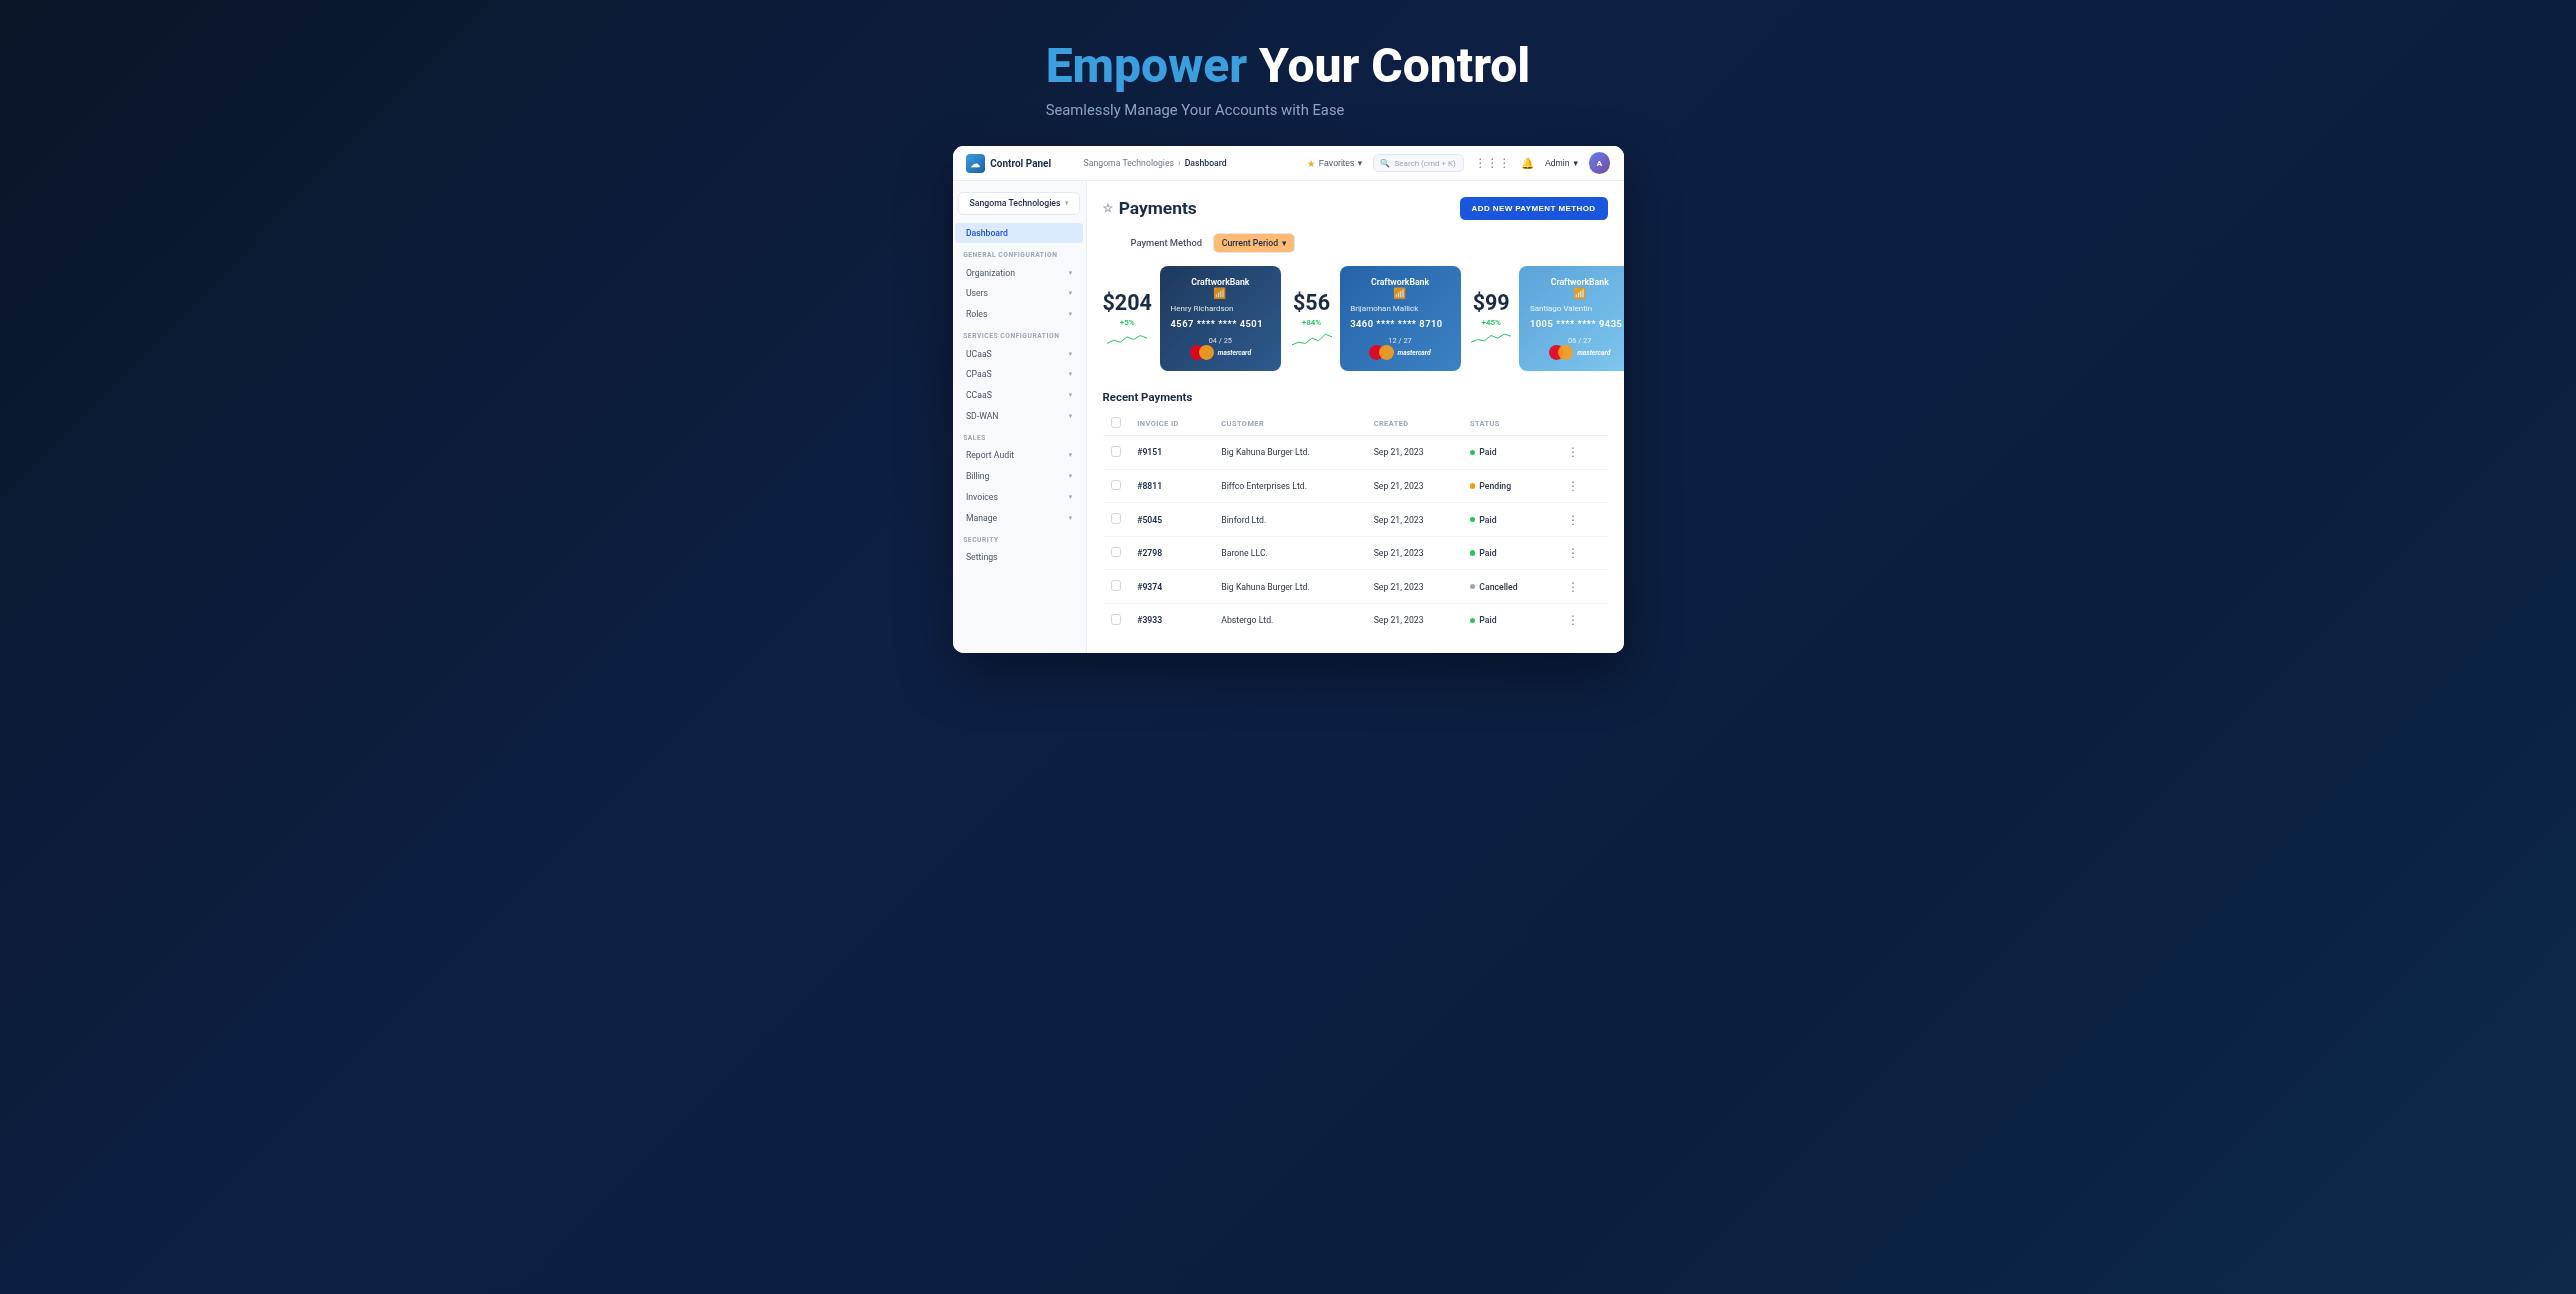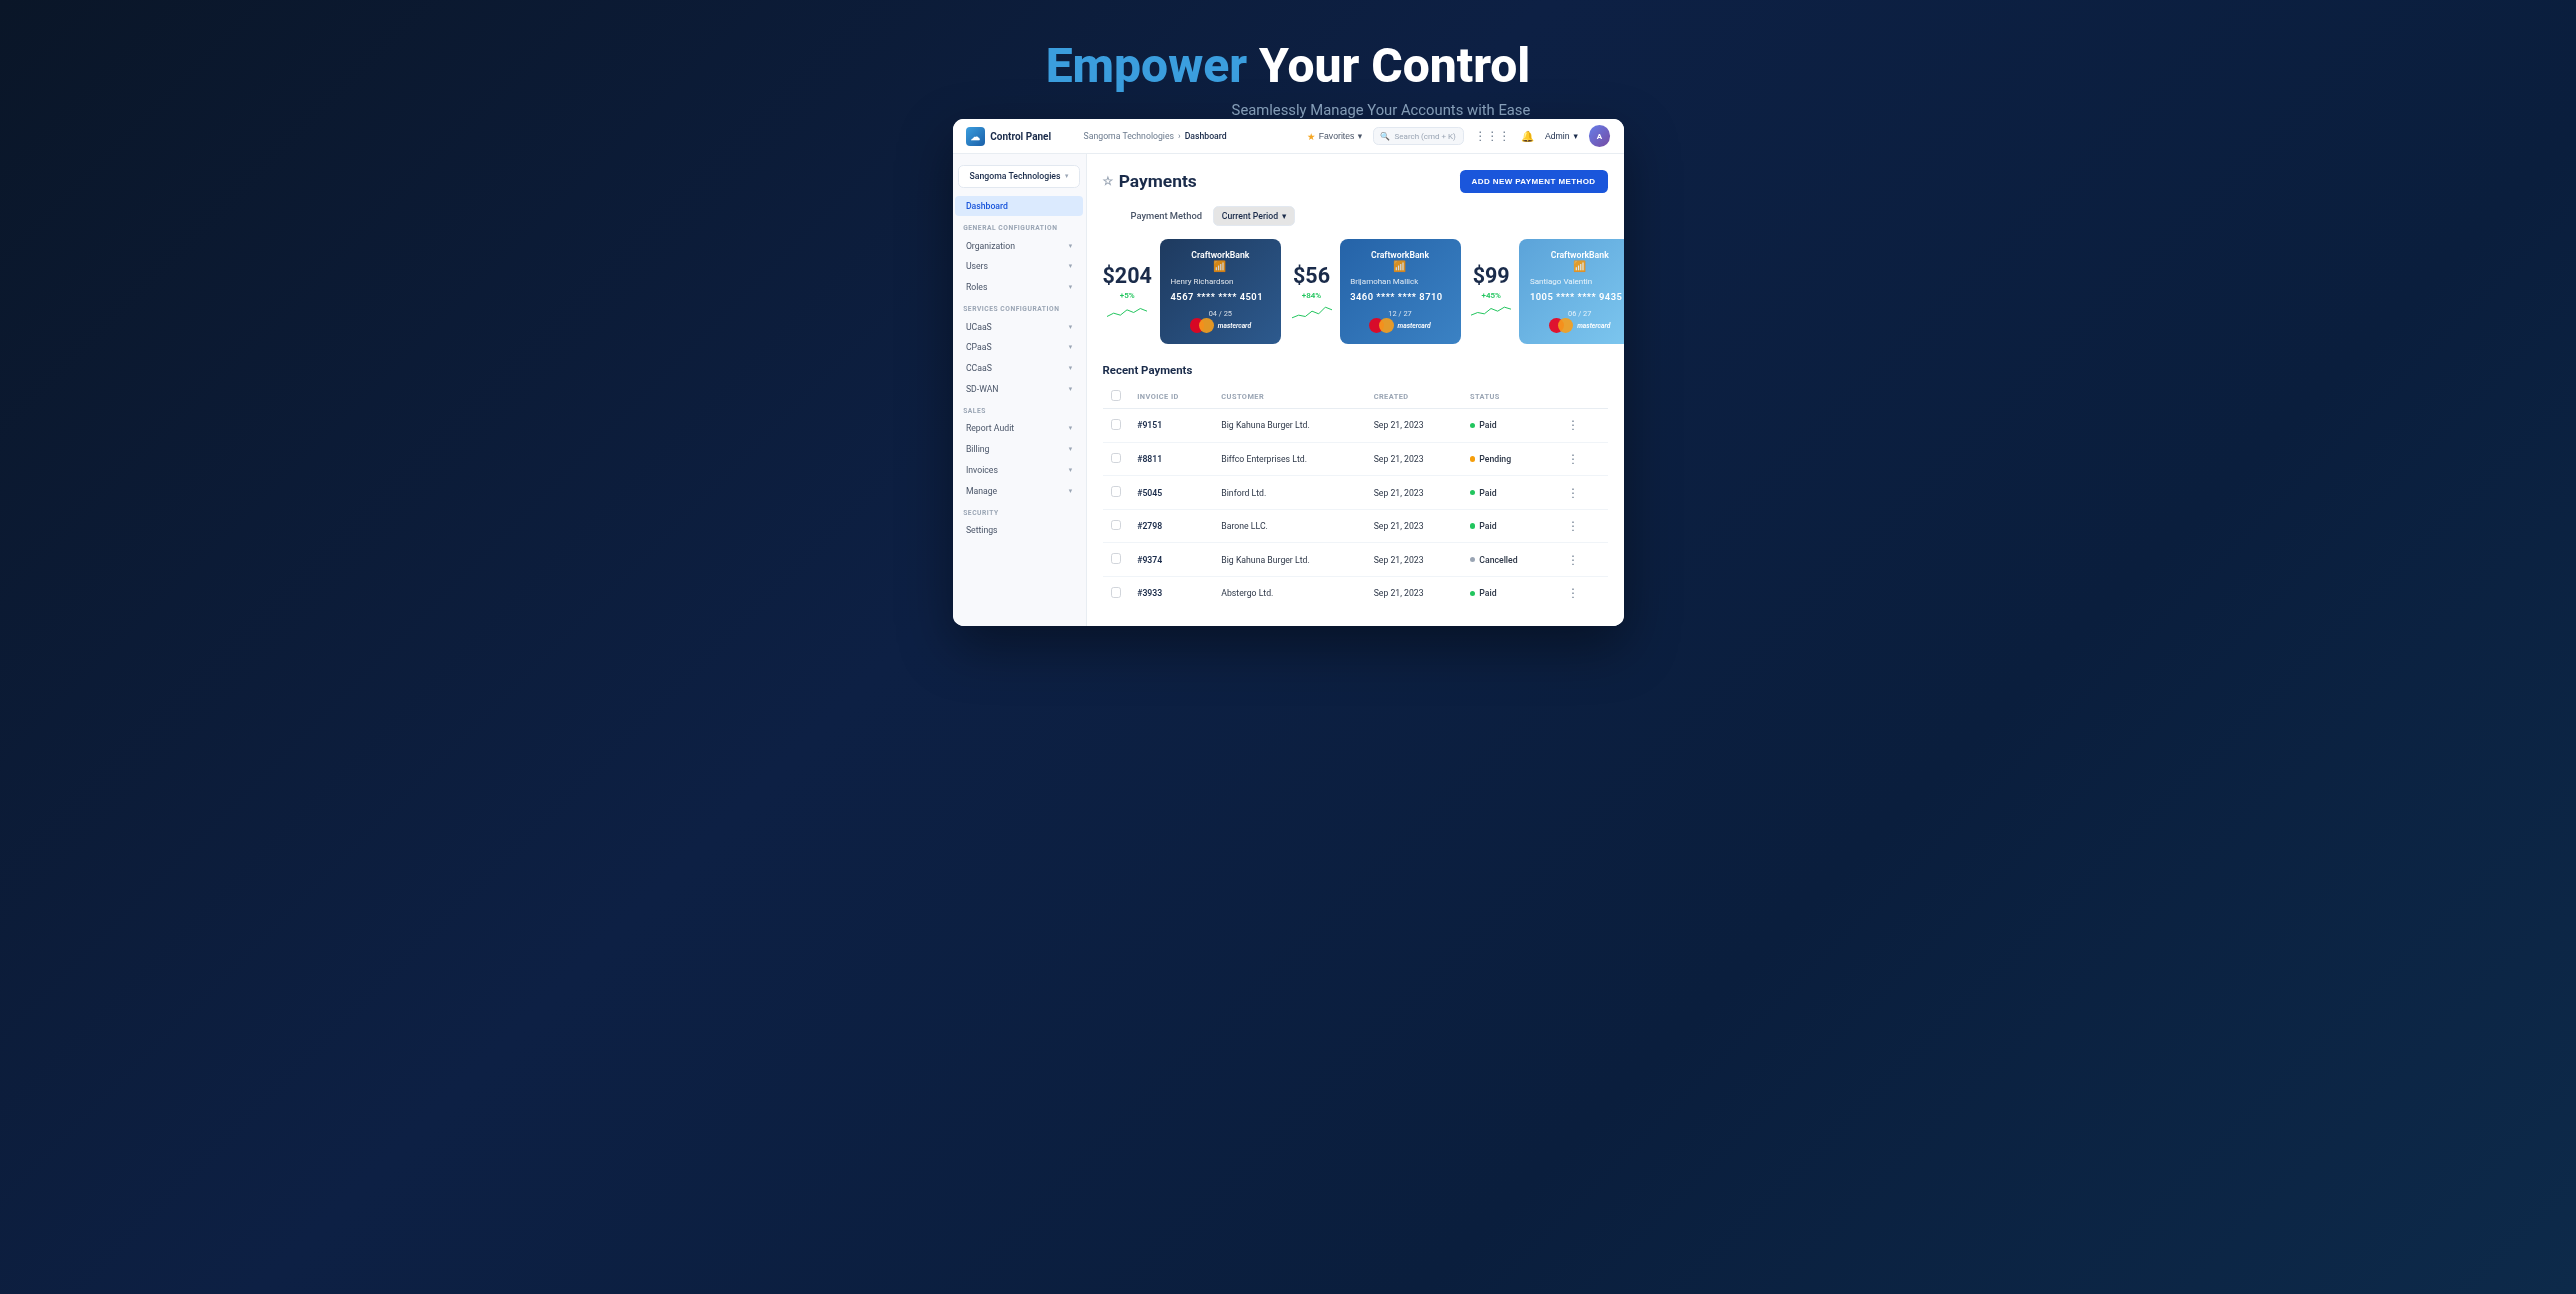--- a/index.html
+++ b/index.html
@@ -7,21 +7,22 @@
       background: linear-gradient(135deg, #0a1628 0%, #0d2044 40%, #0a1e3d 70%, #0d2a4a 100%);
       min-height: 100vh;
       font-family: -apple-system, BlinkMacSystemFont, 'Segoe UI', Roboto, sans-serif;
       display: flex;
       flex-direction: column;
       align-items: center;
       justify-content: flex-start;
       padding: 27px 13.4px;
     }
     .hero-section {
-      text-align: right;
+      text-align: left;
+      margin-bottom: 27px;
       padding-top: 13.4px;
     }
     .hero-title {
       font-size: 48px;
       font-weight: 800;
       line-height: 1.1;
       margin-bottom: 8px;
     }
     .hero-title .highlight {
       color: #3b9ede;
@@ -233,21 +234,21 @@
     }
     .payment-filter-label {
       font-size: 9.4px;
       font-weight: 500;
       color: #4a5568;
     }
     .period-select {
       display: flex;
       align-items: center;
       gap: 4px;
-      background: #e5e5e5;
+      background: #fdba74;
       border: 0.7px solid #e2e8f0;
       border-radius: 5.4px;
       padding: 4px 8px;
       font-size: 8.7px;
       color: #1a2b4a;
       font-weight: 500;
       cursor: pointer;
     }
     
     .payment-cards {

